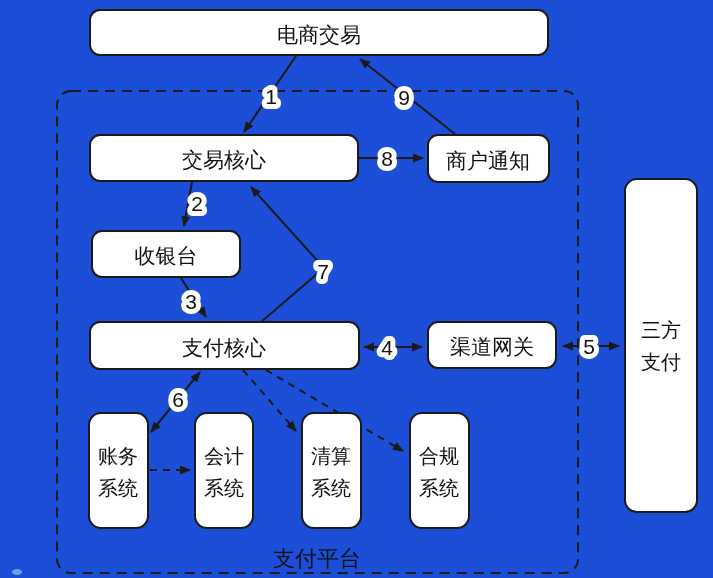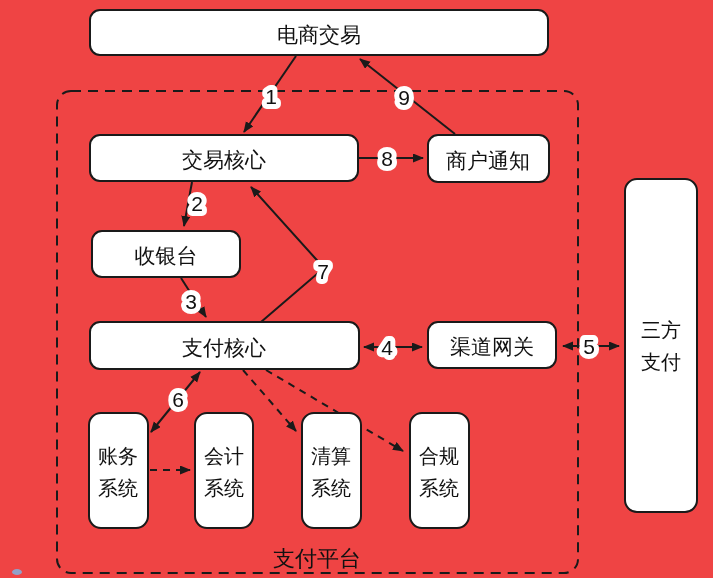--- a/index.html
+++ b/index.html
@@ -1,19 +1,19 @@
 <!DOCTYPE html>
 <html><head>
 <meta charset="utf-8">
 <style>
   html,body{margin:0;padding:0;background:#ffffff;}
   .stage{
     position:relative;
     width:713px;height:578px;
-    background:#ef4444;
+    background:#1d4ed8;
     font-family:"Liberation Sans", sans-serif;
     overflow:hidden;
   }
   svg{display:block;}
   .box{
     fill:#ffffff;
     stroke:#1a1a1a;
     stroke-width:2;
   }
   .container-box{

